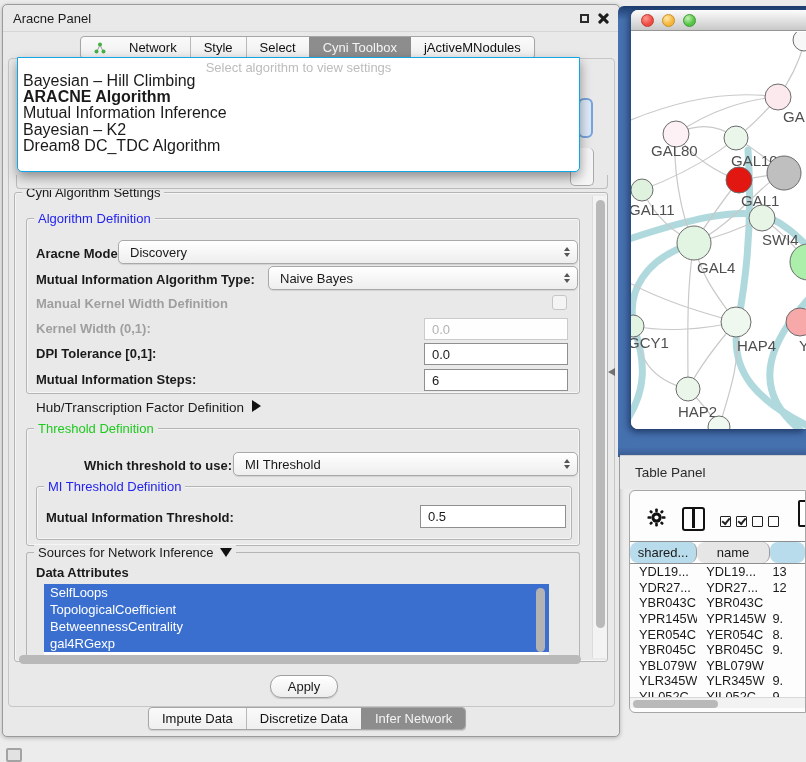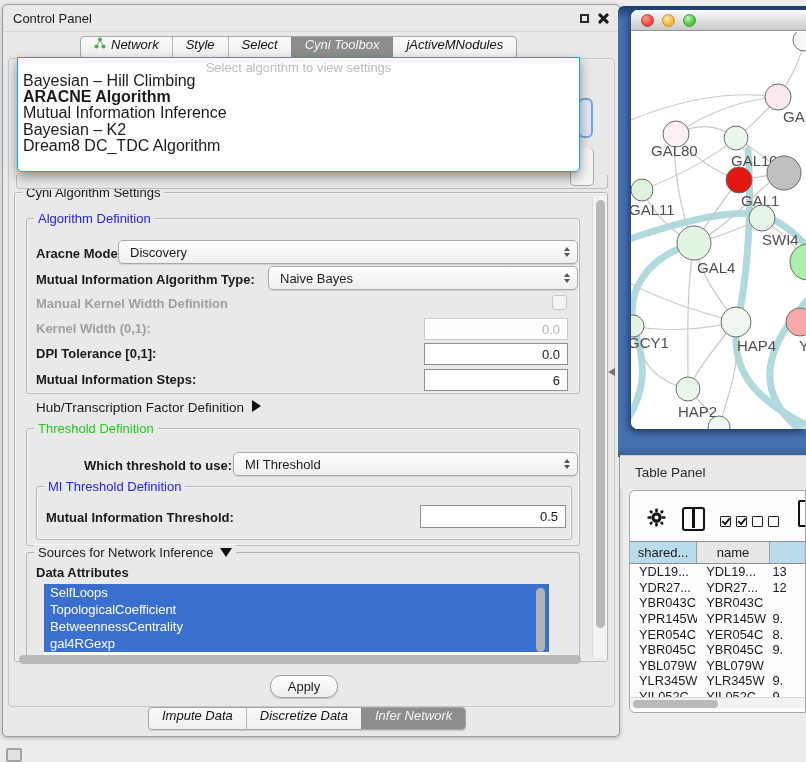--- a/index.html
+++ b/index.html
@@ -27,22 +27,22 @@
   .close-icon { position:relative; width:11px; height:11px; }
   .close-icon::before,.close-icon::after { content:""; position:absolute; left:-1px; top:4px;
     width:13px; height:3px; background:#1d1d1d; border-radius:1px; }
   .close-icon::before { transform:rotate(45deg); }
   .close-icon::after { transform:rotate(-45deg); }
 
   
   .tabbar { position:absolute; display:flex; height:23px;
     border:1px solid #a6a6a6; border-radius:4px; overflow:hidden;
     background:linear-gradient(#fafafa,#efefef); box-shadow:0 1px 1px rgba(0,0,0,.12); }
-  .tab { display:flex; align-items:flex-start; gap:5px; padding:0 13px;
-    border-left:1px solid #b9b9b9; white-space:nowrap; color:#111;font-style:italic; }
+  .tab { display:flex; align-items:center; gap:23px; padding:0 13px;
+    border-left:1px solid #b9b9b9; white-space:nowrap; color:#111; }
   .tab:first-child { border-left:none; }
   .tab.sel { background:#8d8d8d; color:#f4f4f4; border-left-color:#8d8d8d; }
   .tab.sel + .tab { border-left-color:#8d8d8d; }
 
   
   #cp-frame { position:absolute; left:5px; top:53px; width:607px; height:649px;
     border:1px solid #c6c6c6; border-radius:4px; background:#e9e9e9; }
 
   
   .tgroup { position:absolute; border:1px solid #b5b5b5; border-radius:3px;
@@ -60,21 +60,21 @@
     padding:0 22px 0 11px; background:linear-gradient(#ffffff,#eeeeee);
     border:1px solid #a9a9a9; border-radius:5px; box-shadow:0 1px 1px rgba(0,0,0,.1); }
   .spin { position:absolute; right:7px; top:50%; transform:translateY(-50%);
     display:flex; flex-direction:column; gap:2px; }
   .spin i { display:block; width:0; height:0; border-left:3.5px solid transparent;
     border-right:3.5px solid transparent; }
   .spin .up { border-bottom:4px solid #555; }
   .spin .dn { border-top:4px solid #555; }
 
   .field { position:absolute; height:22px; background:#fff; border:1px solid #8f8f8f;
-    display:flex; align-items:center; justify-content:flex-end; padding:0 7px; }
+    display:flex; align-items:center; justify-content:flex-start; padding:0 7px; }
   .field.dis { border-color:#cbcbcb; color:#b3b3b3; background:#fefefe; }
 
   .checkbox { position:absolute; width:15px; height:15px; border:1px solid #c6c6c6;
     border-radius:3px; background:#f4f4f4; }
 
   .tri-right { display:inline-block; width:0; height:0; border-top:6px solid transparent;
     border-bottom:6px solid transparent; border-left:9px solid #111; margin-left:8px; }
   .tri-down { display:inline-block; width:0; height:0; border-left:6px solid transparent;
     border-right:6px solid transparent; border-top:9px solid #111; }
 
@@ -151,21 +151,21 @@
   .cbx.checked::before { content:""; position:absolute; left:1px; top:1px; width:6px; height:3px;
     border-left:2px solid #222; border-bottom:2px solid #222; transform:rotate(-50deg); }
   .file-icon { position:absolute; left:168px; top:9px; width:18px; height:27px;
     border:2.5px solid #111; border-radius:2px; background:#fff; }
   .file-icon::before { content:""; position:absolute; right:-2px; top:-2px;
     border-top:8px solid #fdfdfd; border-left:8px solid transparent; }
 
   #table-grid { position:absolute; left:0; top:50px; right:0; height:156px; overflow:hidden; }
   .thead { display:flex; height:23px; border-top:1px solid #8e8e8e; border-bottom:1px solid #8e8e8e; }
   .th { display:flex; align-items:center; justify-content:center; font-size:13px;
-    border-right:1px solid #9c9c9c; overflow:hidden; }
+    border-right:1px solid #9c9c9c; overflow:hidden;border-radius:8px; }
   .th.hl { background:#b9dcec; }
   .th.norm { background:#e6e6e6; }
   .trow { display:flex; height:15.6px; align-items:center; font-size:12.8px; }
   .td { overflow:hidden; white-space:nowrap; padding-left:9px; }
   .c0 { width:77px; } .c1 { width:84px; } .c2 { width:40px; padding-left:2px; }
   #table-hsb { position:absolute; left:0; bottom:4px; width:175px; height:11px;
     border-top:1px solid #d8d8d8; background:#f2f2f2; }
   #table-hsb .thumb { position:absolute; left:3px; top:1.5px; width:85px; height:8px;
     background:#b9b9b9; border-radius:4px; }
 
@@ -176,21 +176,21 @@
     border-top:4px solid transparent; border-bottom:4px solid transparent;
     border-right:7px solid #555; opacity:.8; }
   .net-tab-icon { display:inline-block; }
 </style>
 </head>
 <body>
 
 <div id="control-panel">
 
   <div id="cp-titlebar">
-    <span id="cp-title">Control Panel</span>
+    <span id="cp-title">Aracne Panel</span>
     <span id="cp-controls">
       <span class="float-icon"></span>
       <span class="close-icon"></span>
     </span>
   </div>
 
   <div class="tabbar" style="left:77px; top:31px;">
     <div class="tab">
       <svg class="net-tab-icon" width="12" height="12" viewBox="0 0 12 12">
         <line x1="3" y1="9" x2="6" y2="3" stroke="#9a9a9a" stroke-width="1"></line>

